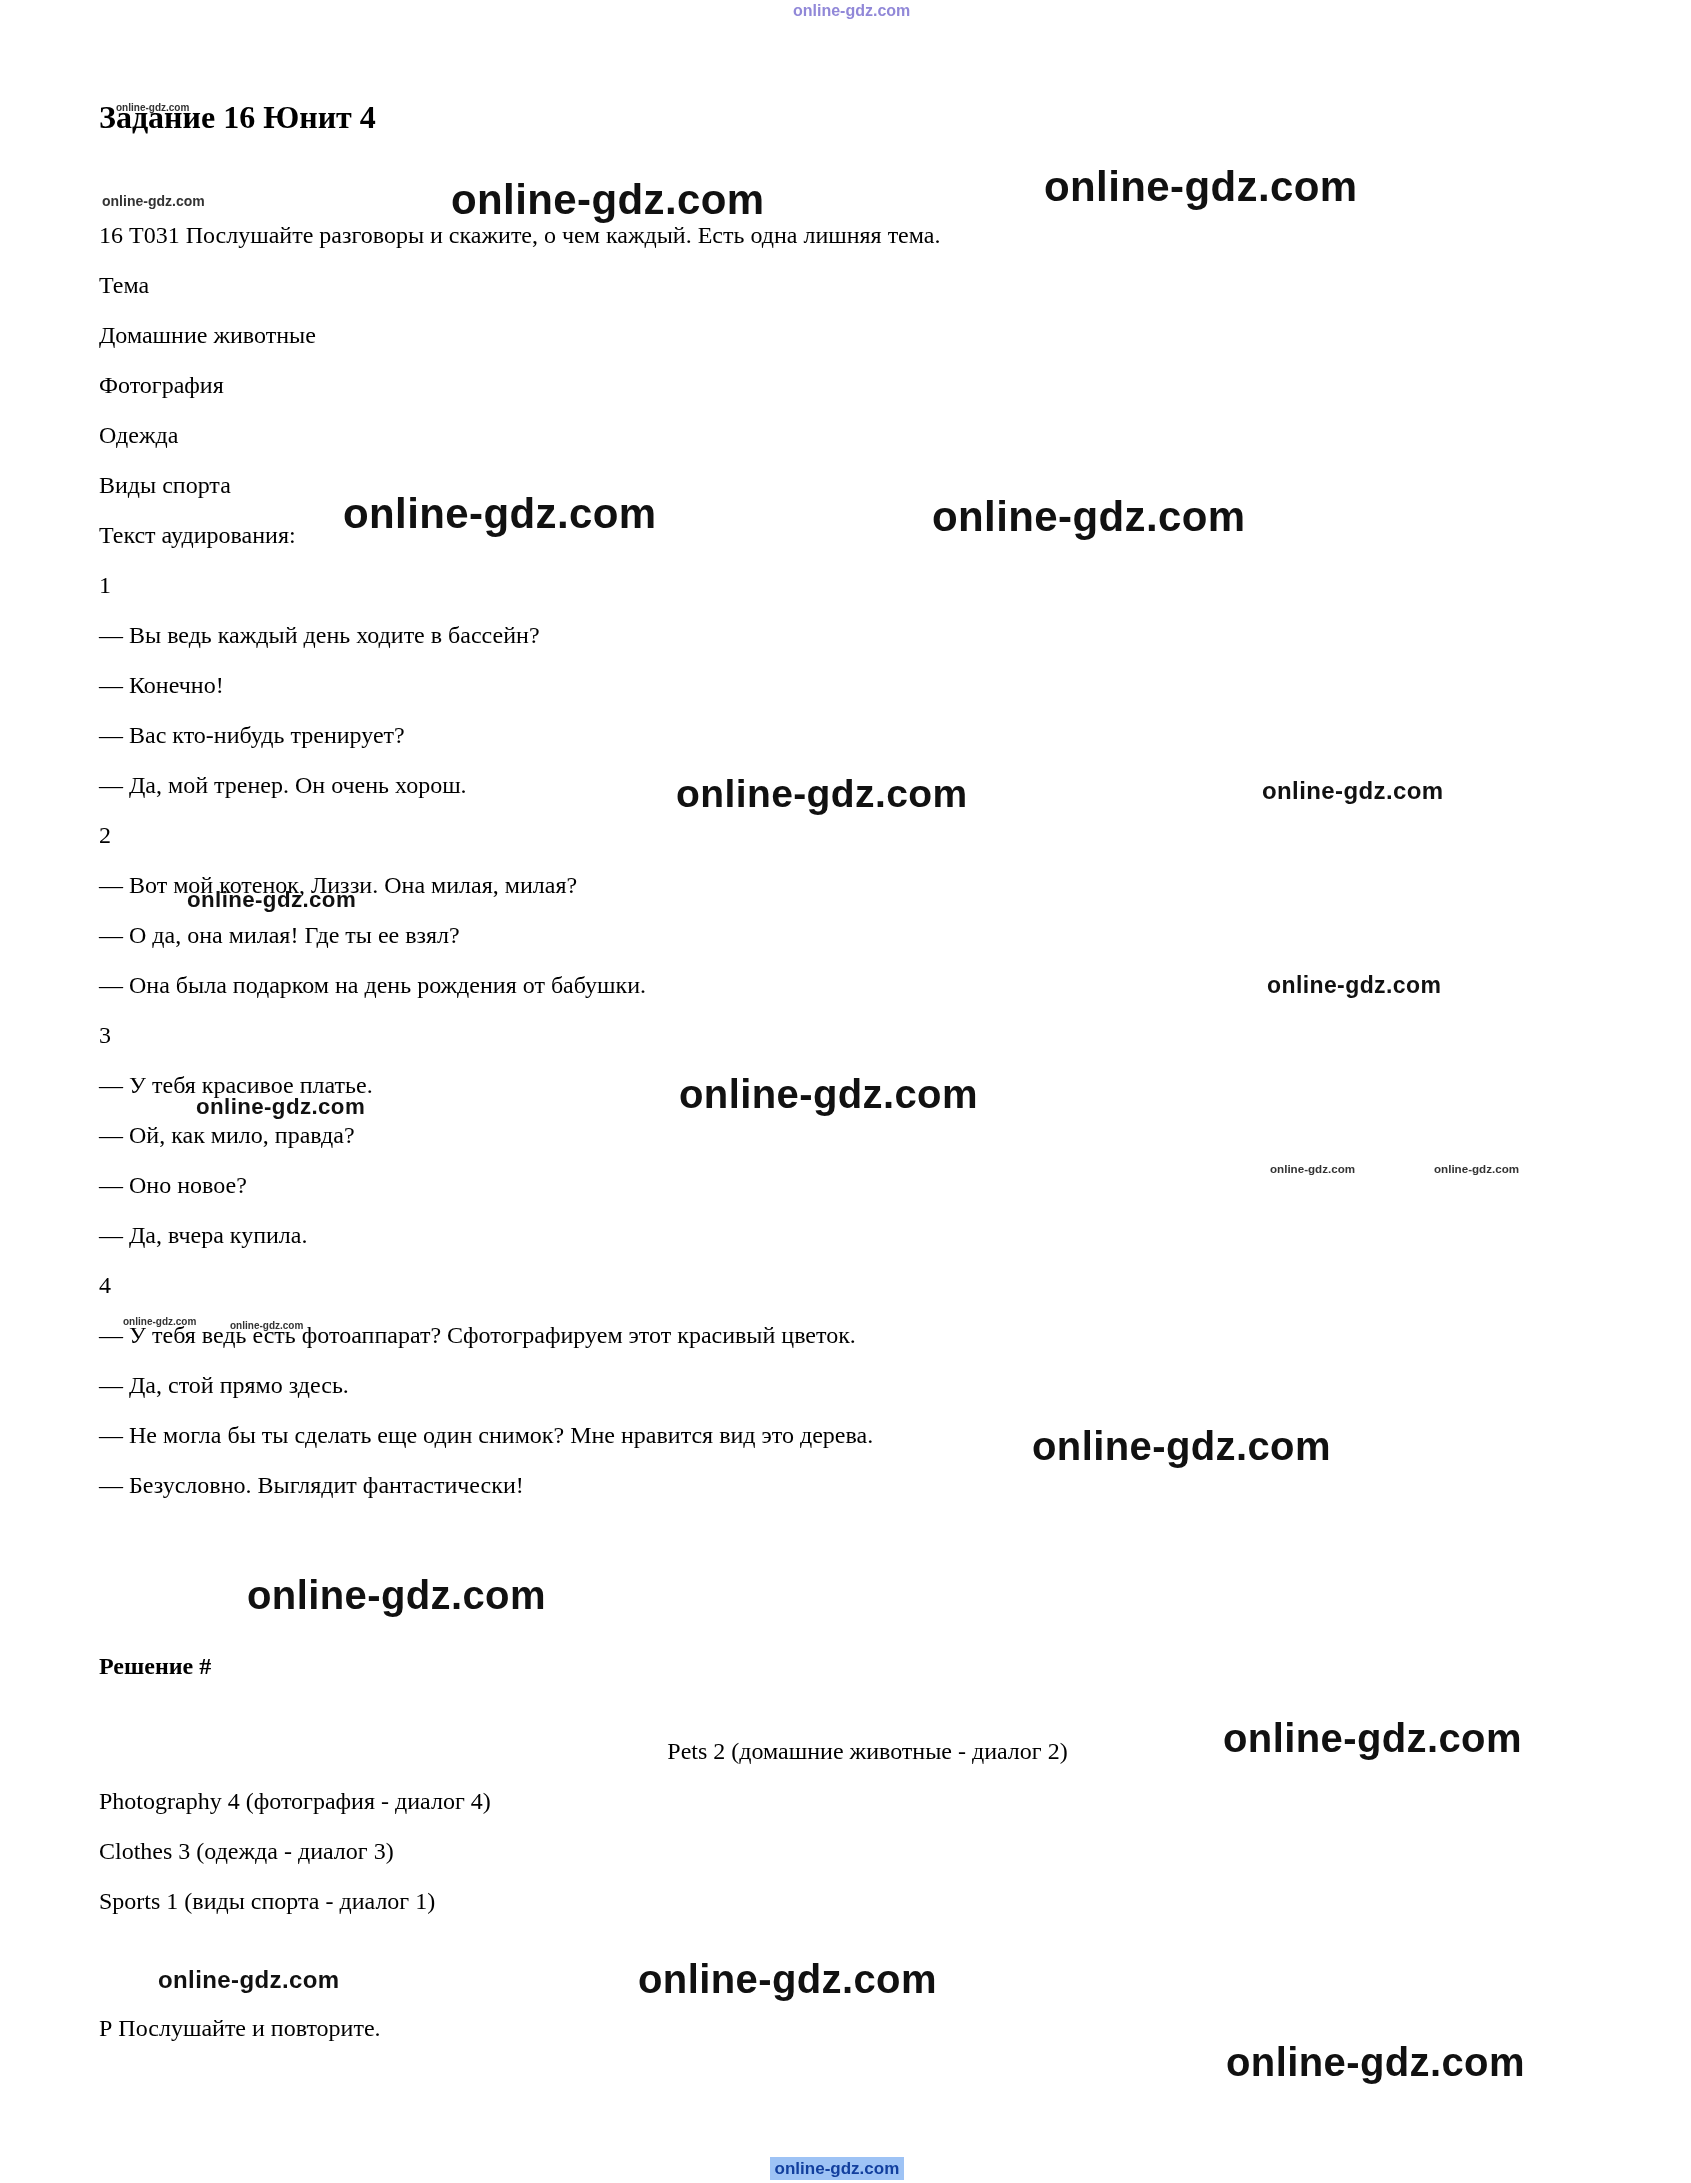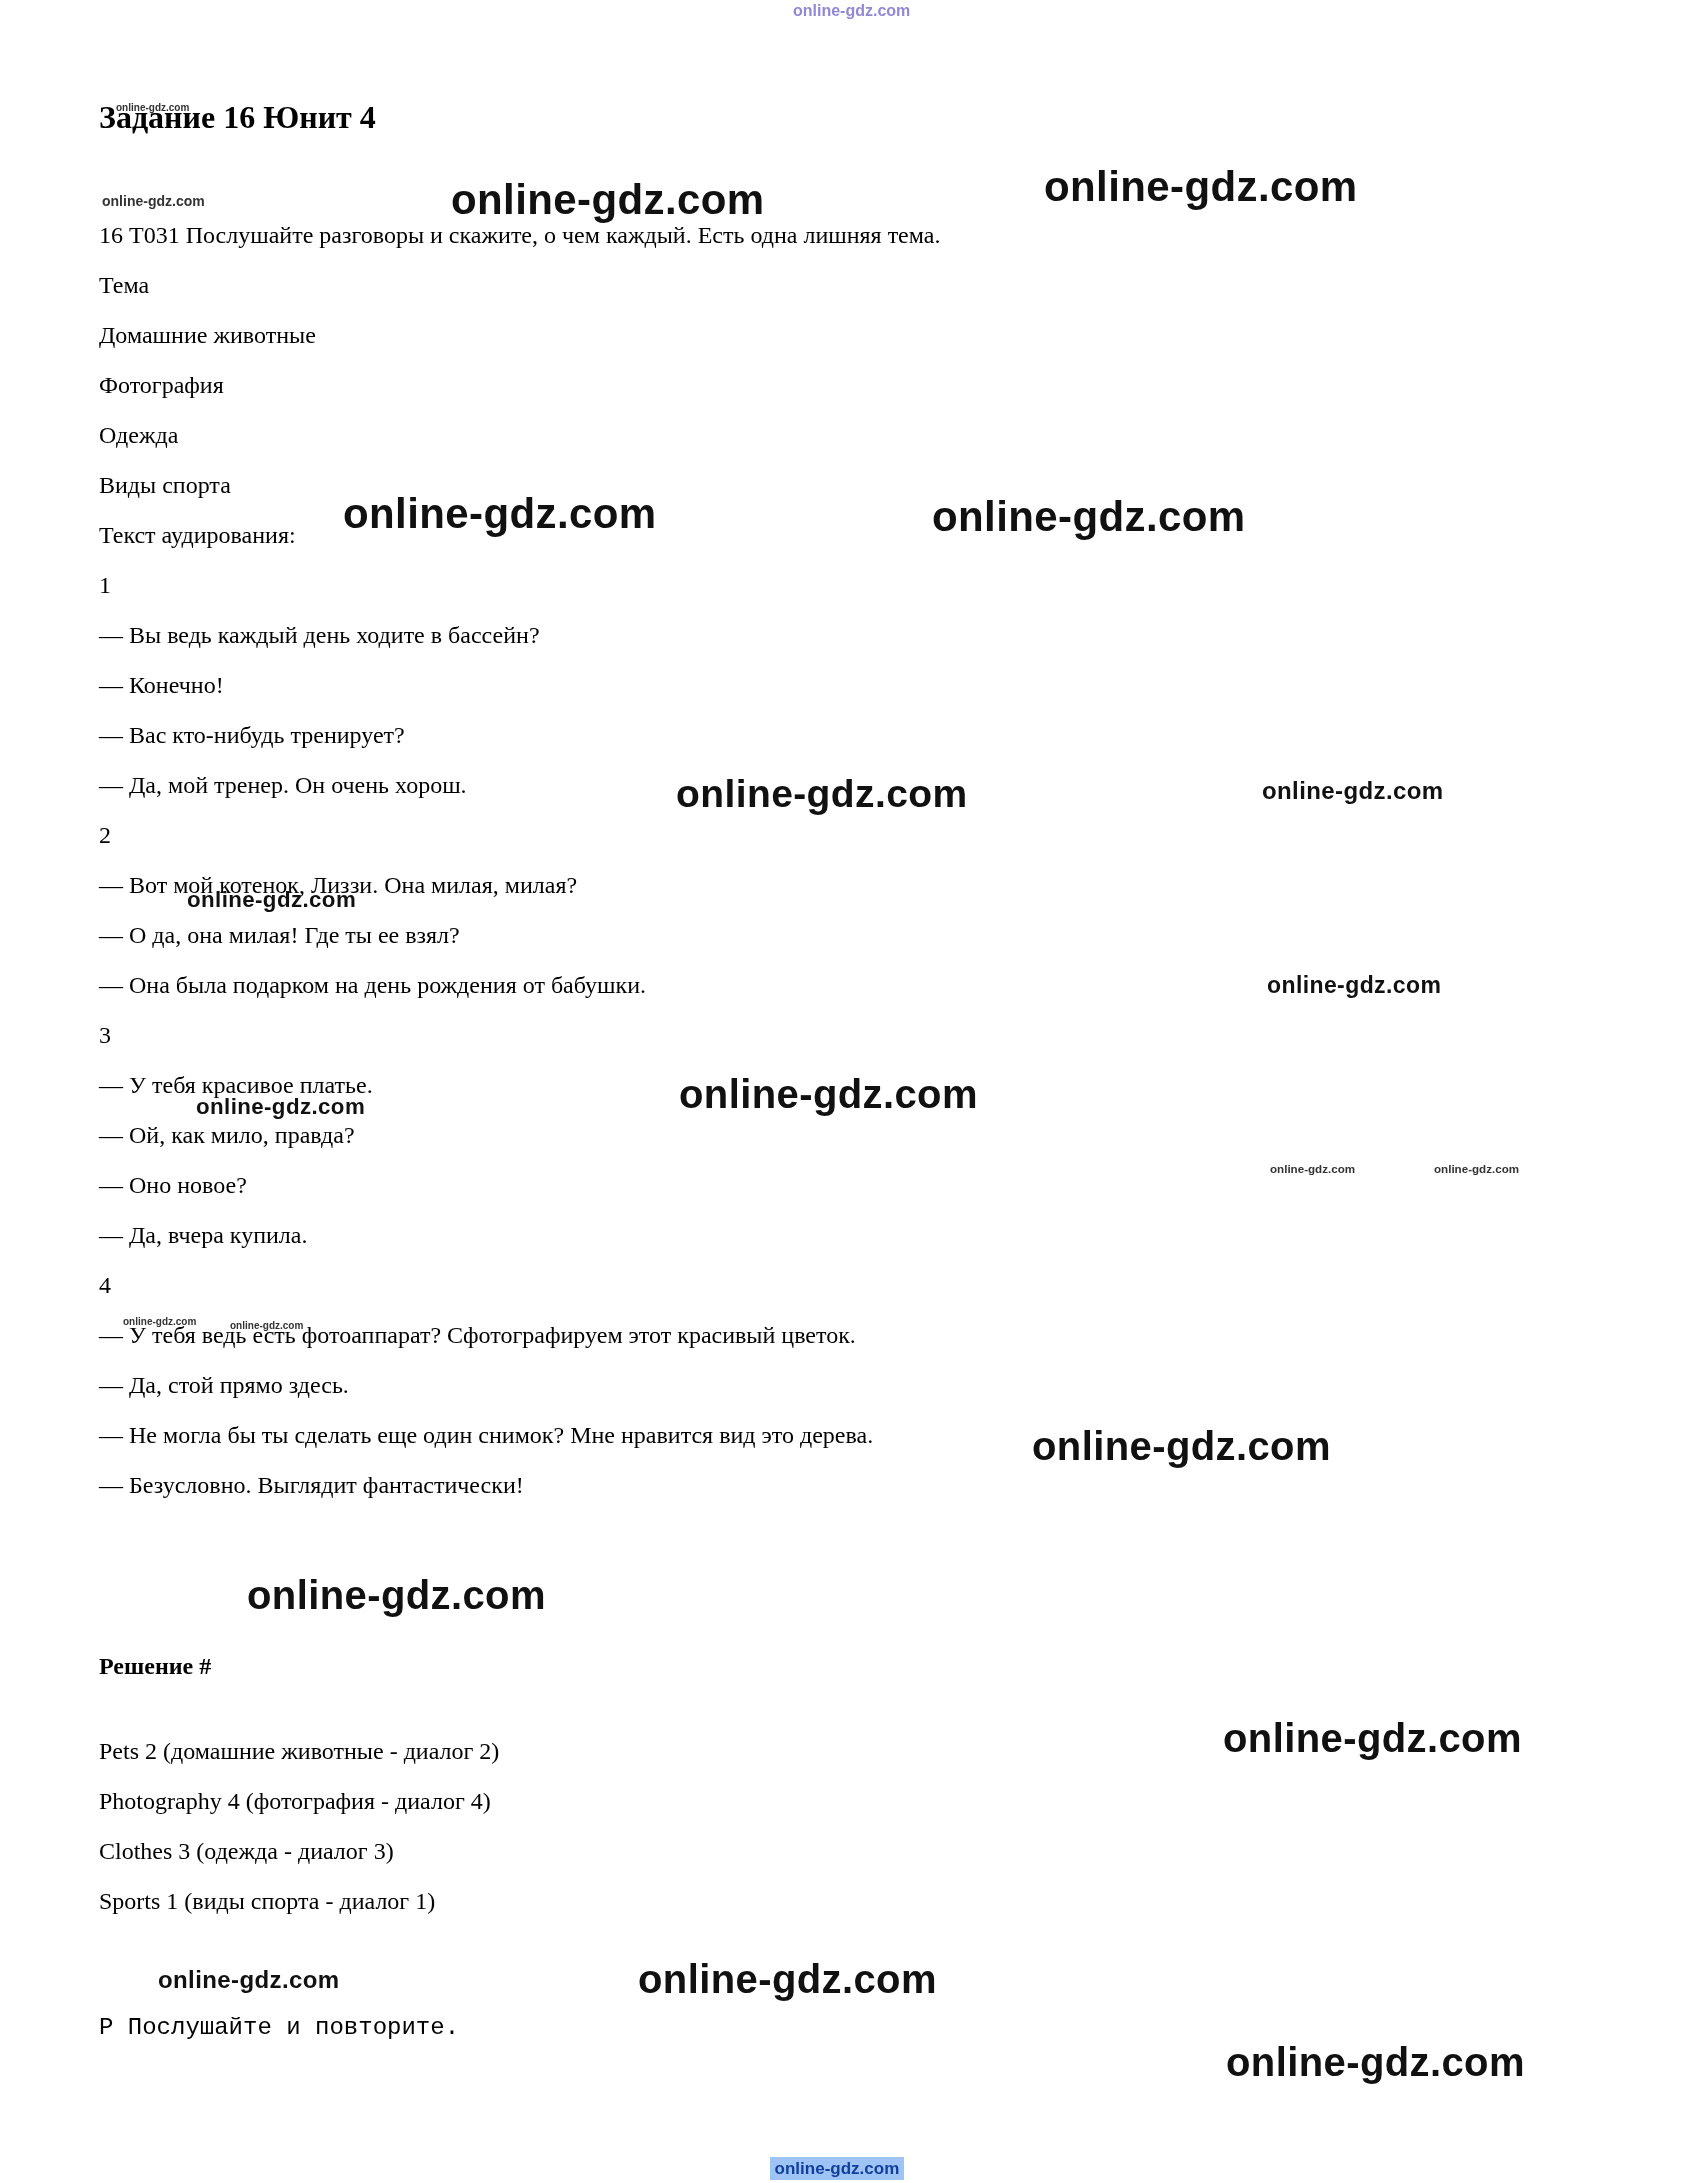--- a/index.html
+++ b/index.html
@@ -34,22 +34,22 @@
     width: 1537px;
     font-size: 24px;
     line-height: 50px;
     z-index: 2;
   }
   .content p { margin: 0; }
   .solution-heading {
     font-weight: 700;
     margin-top: 131px !important;
   }
-  .solution-first { margin-top: 35px !important; }
-  .footer-note { margin-top: 77px !important; font-family: Liberation Mono, monospace; }
+  .solution-first { margin-top: 35px !important; text-align: center; }
+  .footer-note { margin-top: 77px !important; }
 
   .wm-layer {
     position: absolute;
     inset: 0;
     z-index: 5;
     pointer-events: none;
   }
   .wm {
     position: absolute;
     font-family: "Liberation Sans", sans-serif;

